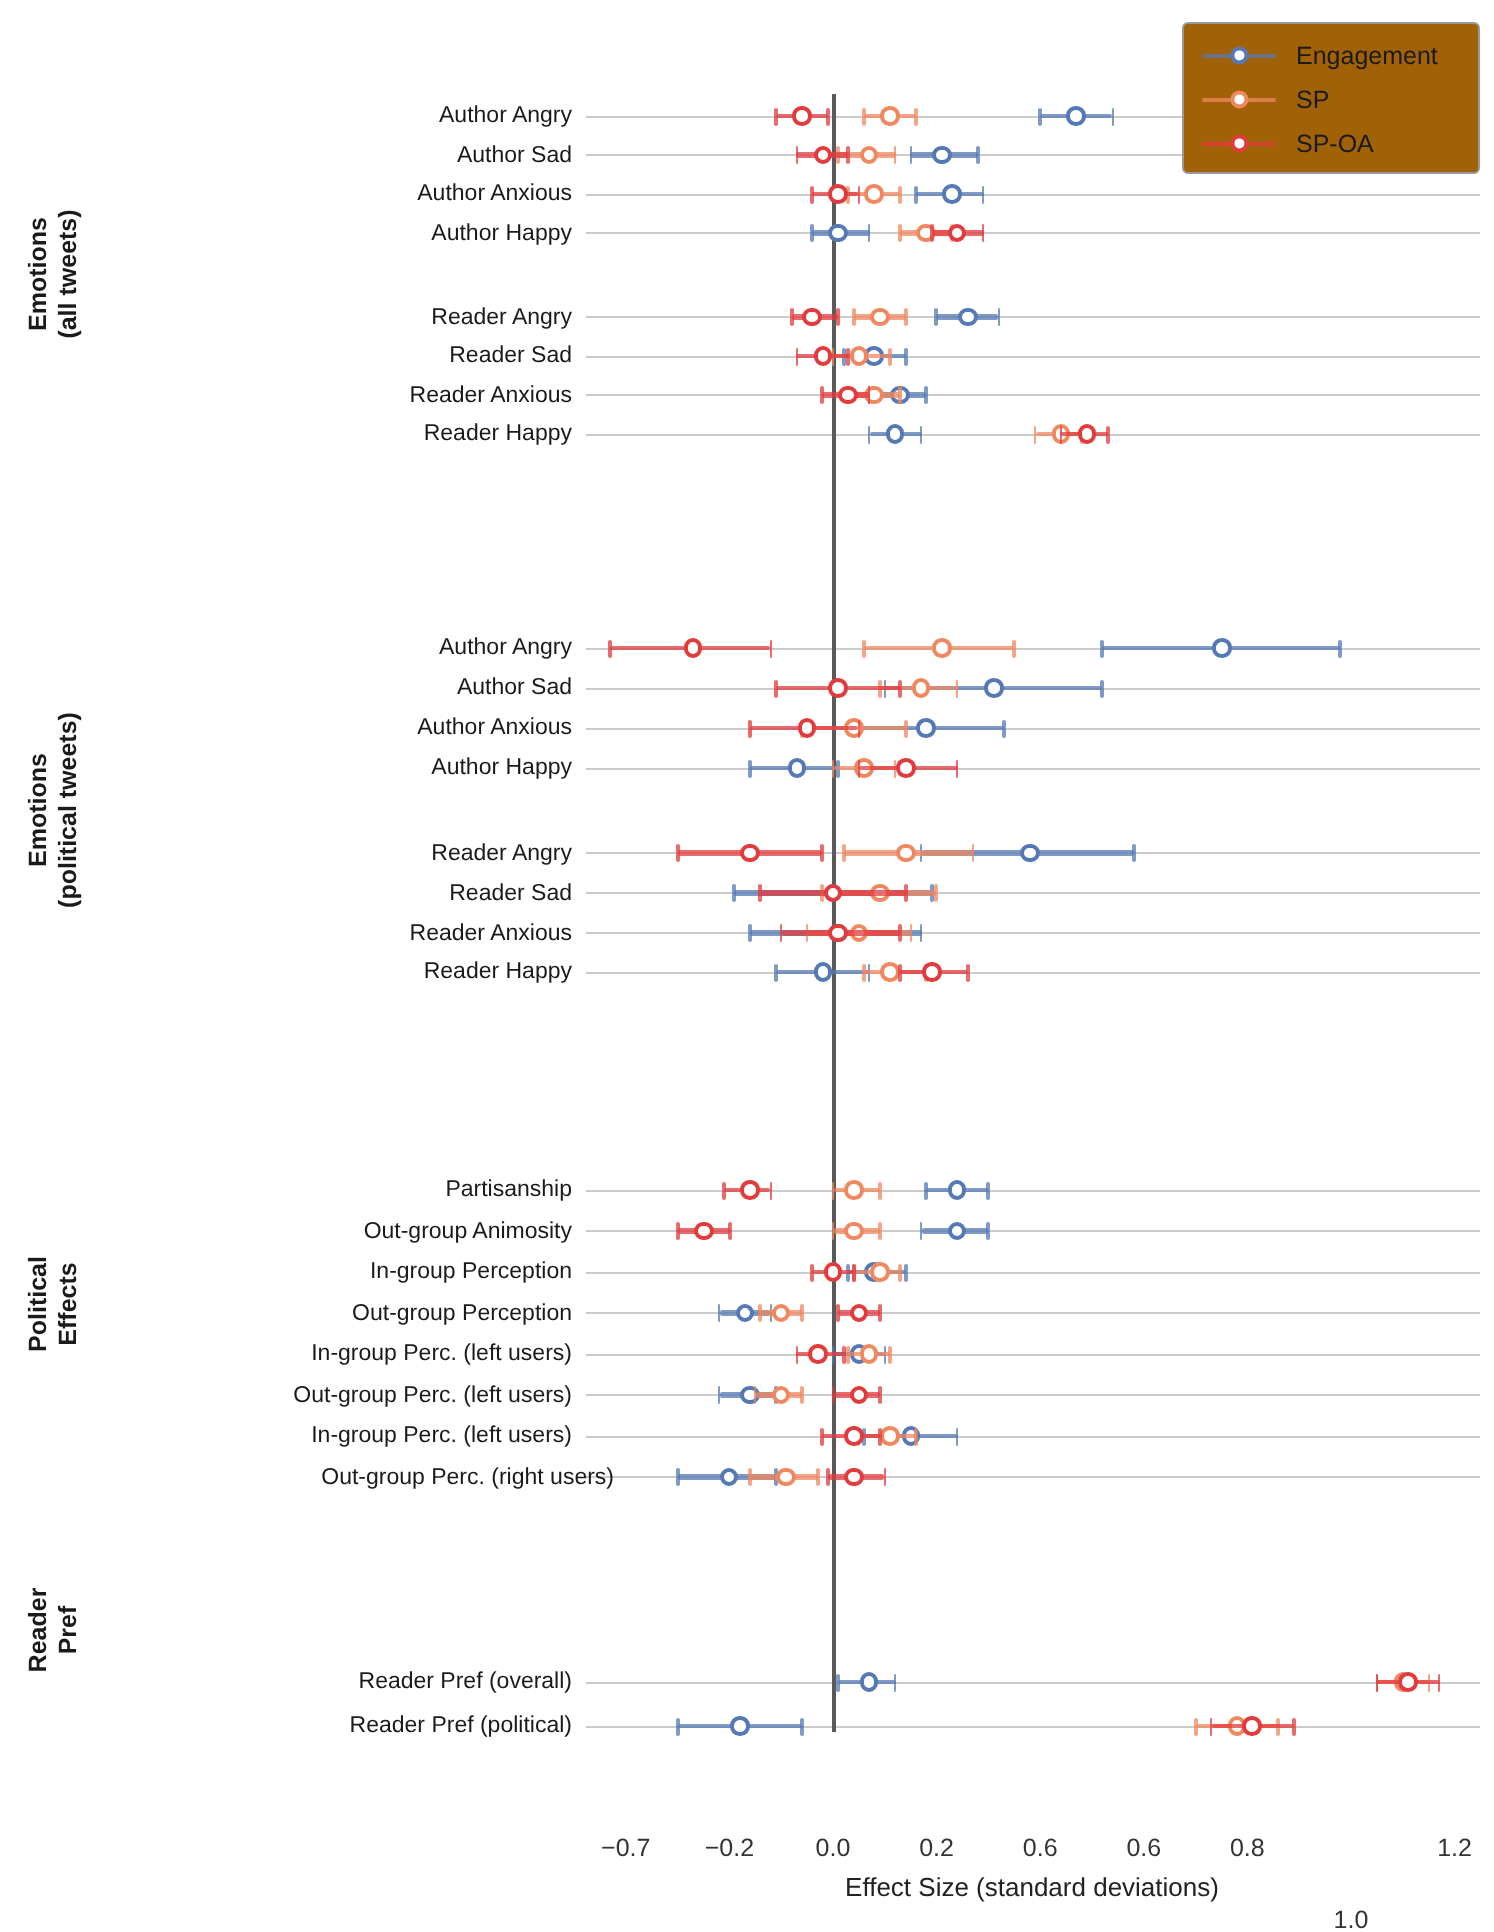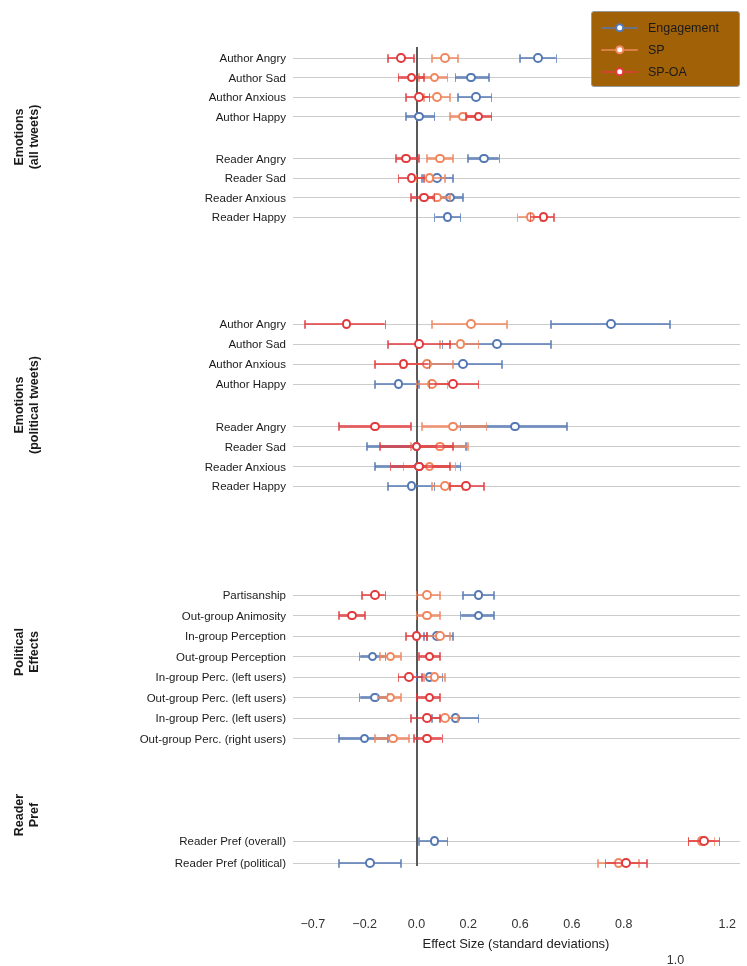--- a/index.html
+++ b/index.html
@@ -360,21 +360,21 @@
       <div class="cap" style="left: 477.81px; top: 713.5px; background: rgba(85, 121, 180, 0.753);"></div>
       <div class="marker" style="left: 450.55px; top: 713.2px; border-color: rgb(85, 121, 180);"></div>
       <div class="ebar" style="left: 429.45px; top: 716.9px; width: 28.49px; background: rgba(240, 136, 95, 0.753);"></div>
       <div class="cap" style="left: 428.6px; top: 713.5px; background: rgba(240, 136, 95, 0.753);"></div>
       <div class="cap" style="left: 457.09px; top: 713.5px; background: rgba(240, 136, 95, 0.753);"></div>
       <div class="marker" style="left: 440.19px; top: 713.2px; border-color: rgb(240, 136, 95);"></div>
       <div class="ebar" style="left: 411.32px; top: 716.9px; width: 28.49px; background: rgba(226, 59, 62, 0.753);"></div>
       <div class="cap" style="left: 410.47px; top: 713.5px; background: rgba(226, 59, 62, 0.753);"></div>
       <div class="cap" style="left: 438.96px; top: 713.5px; background: rgba(226, 59, 62, 0.753);"></div>
       <div class="marker" style="left: 422.06px; top: 713.2px; border-color: rgb(226, 59, 62);"></div>
-      <div class="rowlabel" style="top: 730.5px;">Out-group Perc. (right users)</div>
+      <div class="rowlabel" style="top: 730.5px; padding-left: 21px;">Out-group Perc. (right users)</div>
       <div class="ebar" style="left: 338.8px; top: 737.4px; width: 49.21px; background: rgba(85, 121, 180, 0.753);"></div>
       <div class="cap" style="left: 337.95px; top: 734px; background: rgba(85, 121, 180, 0.753);"></div>
       <div class="cap" style="left: 387.16px; top: 734px; background: rgba(85, 121, 180, 0.753);"></div>
       <div class="marker" style="left: 359.9px; top: 733.7px; border-color: rgb(85, 121, 180);"></div>
       <div class="ebar" style="left: 375.06px; top: 737.4px; width: 33.67px; background: rgba(240, 136, 95, 0.753);"></div>
       <div class="cap" style="left: 374.21px; top: 734px; background: rgba(240, 136, 95, 0.753);"></div>
       <div class="cap" style="left: 407.88px; top: 734px; background: rgba(240, 136, 95, 0.753);"></div>
       <div class="marker" style="left: 388.39px; top: 733.7px; border-color: rgb(240, 136, 95);"></div>
       <div class="ebar" style="left: 413.91px; top: 737.4px; width: 28.49px; background: rgba(226, 59, 62, 0.753);"></div>
       <div class="cap" style="left: 413.06px; top: 734px; background: rgba(226, 59, 62, 0.753);"></div>

